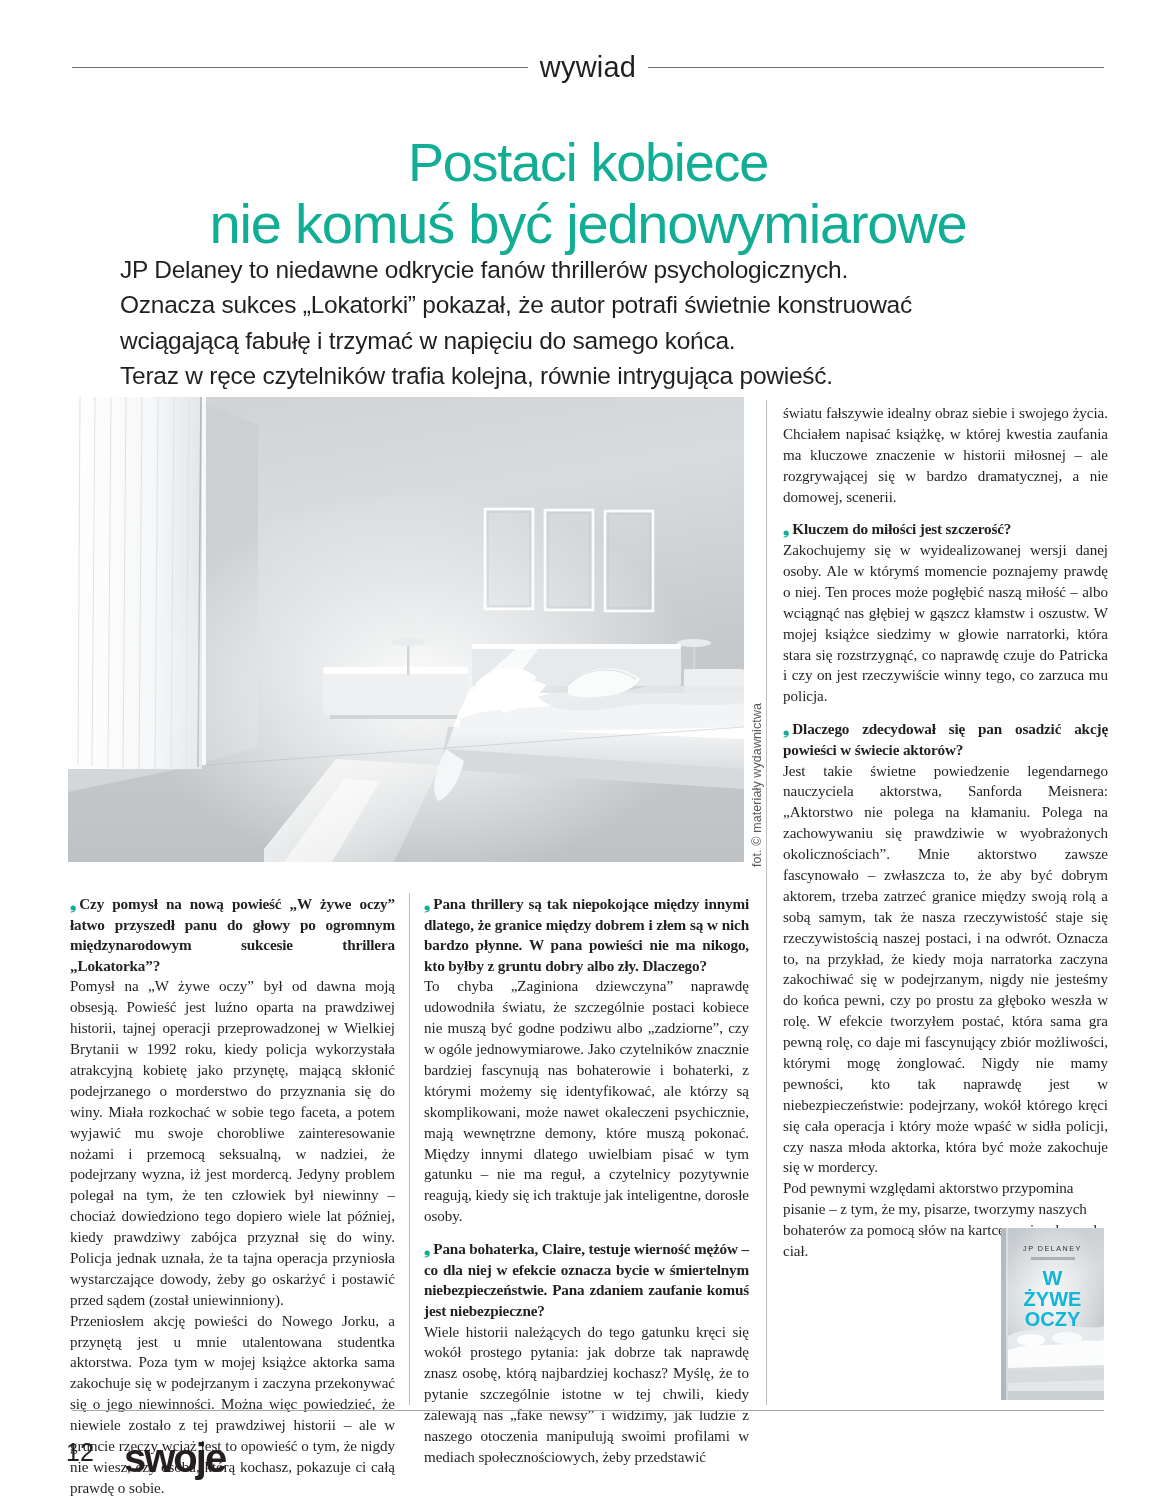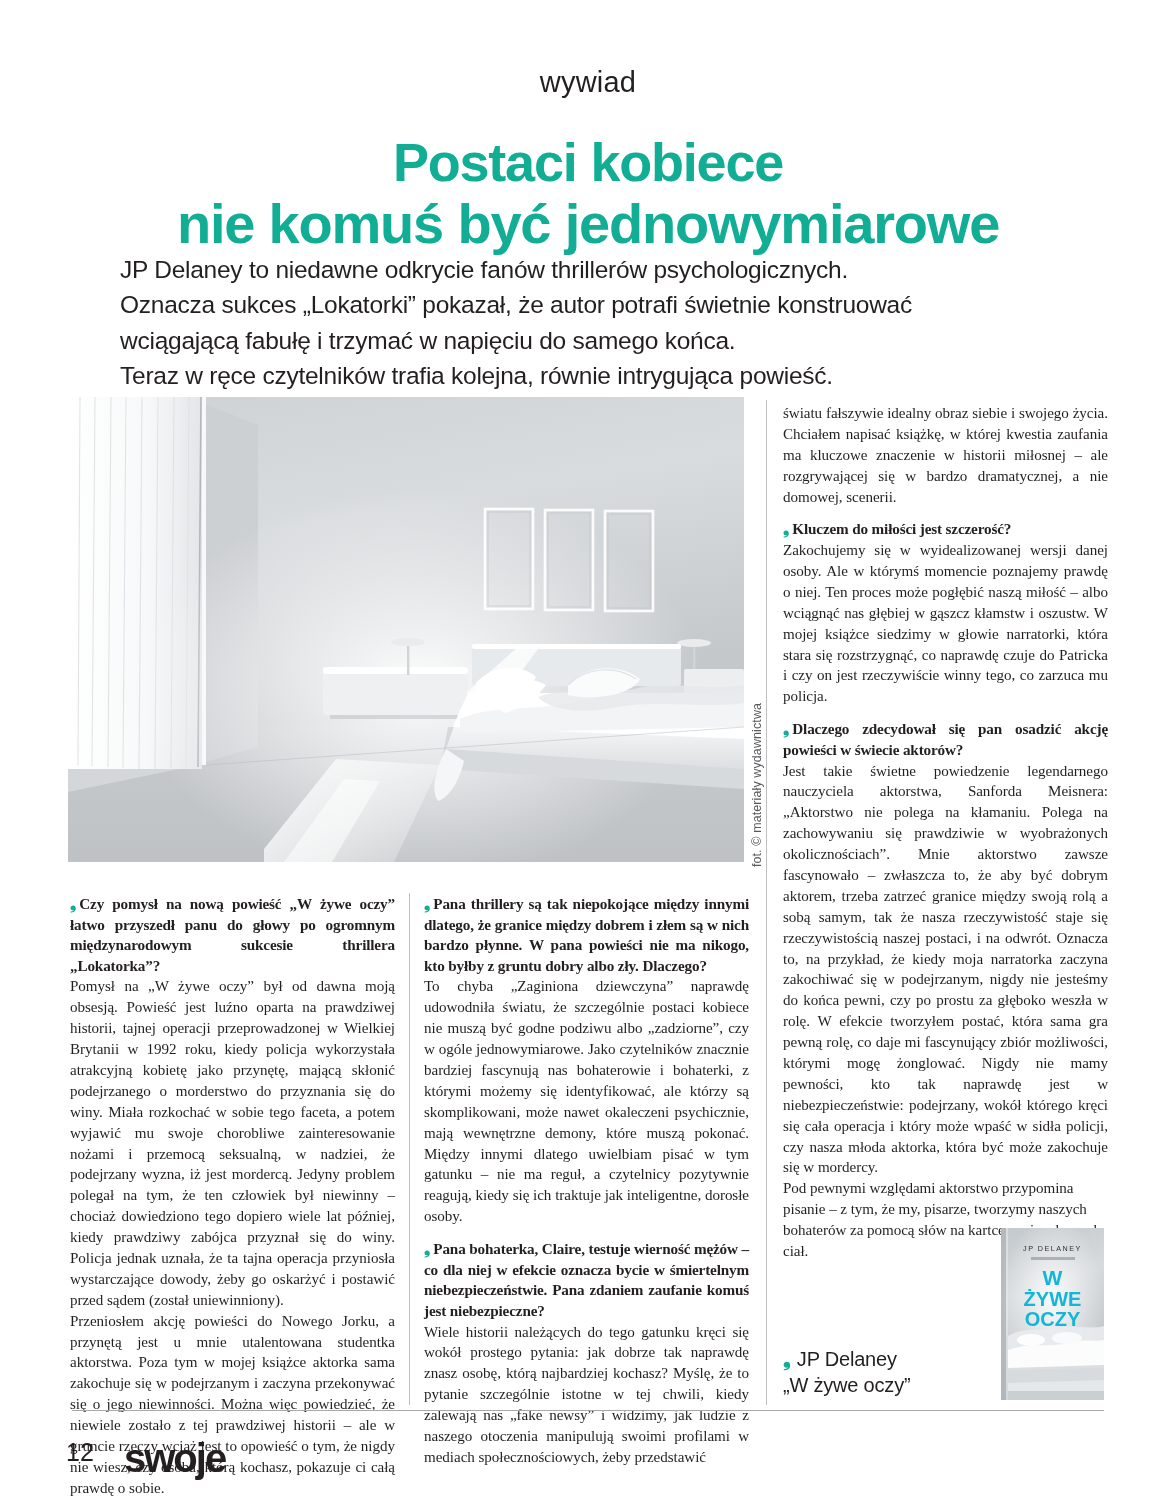--- a/index.html
+++ b/index.html
@@ -20,22 +20,21 @@
 
   
   .masthead {
     position: absolute;
     left: 72px;
     top: 50px;
     width: 1032px;
     height: 34px;
     display: flex;
     align-items: center;
-    gap: 18px;
-    flex-direction: column;
+    gap: 6px;
   }
   .masthead .rule {
     flex: 1 1 auto;
     height: 1px;
     background: #6d6e71;
   }
   .masthead .kicker {
     flex: 0 0 auto;
     font-size: 29px;
     letter-spacing: 0.2px;
@@ -46,21 +45,21 @@
   }
 
   
   .headline {
     position: absolute;
     left: 72px;
     top: 96px;
     width: 1032px;
     text-align: center;
     color: #12ad95;
-    font-weight: bold;
+    font-weight: normal;
     font-size: 54px;
     line-height: 1.12;
     letter-spacing: -1.2px;
   }
   .headline .l1 { display: block; }
   .headline .l2 { display: block; font-size: 56px; }
 
   
   .lead {
     position: absolute;
@@ -375,24 +374,20 @@
 
   <div class="col col3">
     <p>światu fałszywie idealny obraz siebie i swojego życia. Chciałem napisać książkę, w której kwestia zaufania ma kluczowe znaczenie w historii miłosnej – ale rozgrywającej się w bardzo dramatycznej, a nie domowej, scenerii.</p>
     <p class="q"><span class="mark">❟</span><span>Kluczem do miłości jest szczerość?</span></p>
     <p>Zakochujemy się w wyidealizowanej wersji danej osoby. Ale w którymś momencie poznajemy prawdę o niej. Ten proces może pogłębić naszą miłość – albo wciągnąć nas głębiej w gąszcz kłamstw i oszustw. W mojej książce siedzimy w głowie narratorki, która stara się rozstrzygnąć, co naprawdę czuje do Patricka i czy on jest rzeczywiście winny tego, co zarzuca mu policja.</p>
     <p class="q"><span class="mark">❟</span><span>Dlaczego zdecydował się pan osadzić akcję powieści w świecie aktorów?</span></p>
     <p>Jest takie świetne powiedzenie legendarnego nauczyciela aktorstwa, Sanforda Meisnera: „Aktorstwo nie polega na kłamaniu. Polega na zachowywaniu się prawdziwie w wyobrażonych okolicznościach”. Mnie aktorstwo zawsze fascynowało – zwłaszcza to, że aby być dobrym aktorem, trzeba zatrzeć granice między swoją rolą a sobą samym, tak że nasza rzeczywistość staje się rzeczywistością naszej postaci, i na odwrót. Oznacza to, na przykład, że kiedy moja narratorka zaczyna zakochiwać się w podejrzanym, nigdy nie jesteśmy do końca pewni, czy po prostu za głęboko weszła w rolę. W efekcie tworzyłem postać, która sama gra pewną rolę, co daje mi fascynujący zbiór możliwości, którymi mogę żonglować. Nigdy nie mamy pewności, kto tak naprawdę jest w niebezpieczeństwie: podejrzany, wokół którego kręci się cała operacja i który może wpaść w sidła policji, czy nasza młoda aktorka, która być może zakochuje się w mordercy.</p>
     <p class="last">Pod pewnymi względami aktorstwo przypomina pisanie – z tym, że my, pisarze, tworzymy naszych bohaterów za pomocą słów na kartce, a nie własnych ciał.</p>
   </div>
 
-  <div class="book-caption">
-    <span class="mark">❟</span><span>JP Delaney</span>
-    <span class="line2">„W żywe oczy”</span>
-  </div>
 
   <div class="book-cover">
     <svg viewBox="0 0 103 172" preserveAspectRatio="none">
       <defs>
         <linearGradient id="cvBg" x1="0" y1="0" x2="0.2" y2="1">
           <stop offset="0%" stop-color="#c3c8cc"></stop>
           <stop offset="40%" stop-color="#d6dadd"></stop>
           <stop offset="100%" stop-color="#b9bec2"></stop>
         </linearGradient>
         <radialGradient id="cvGlow" cx="0.5" cy="0.42" r="0.5">

